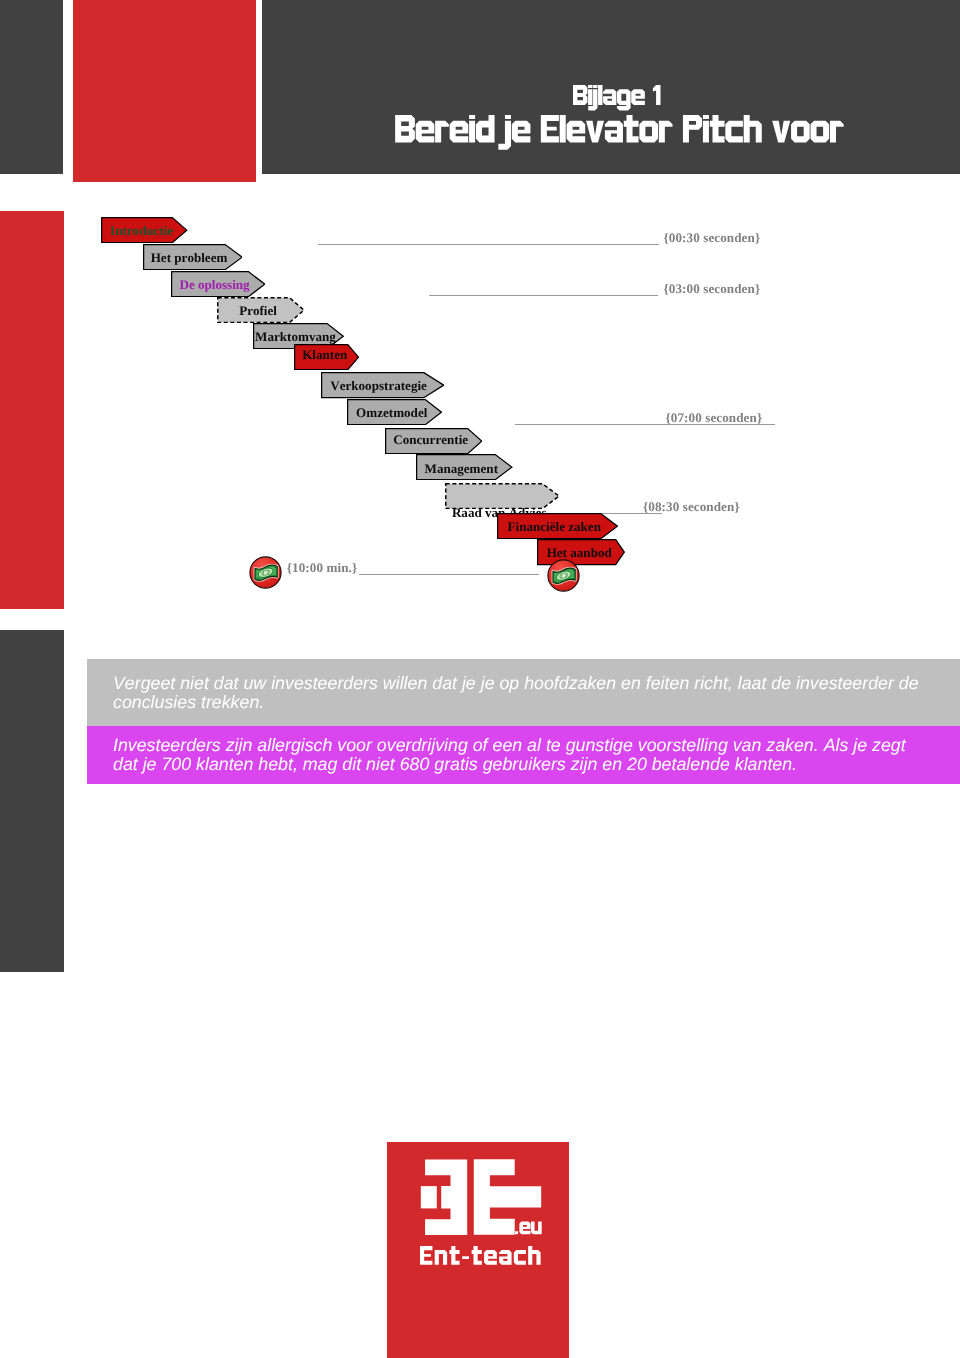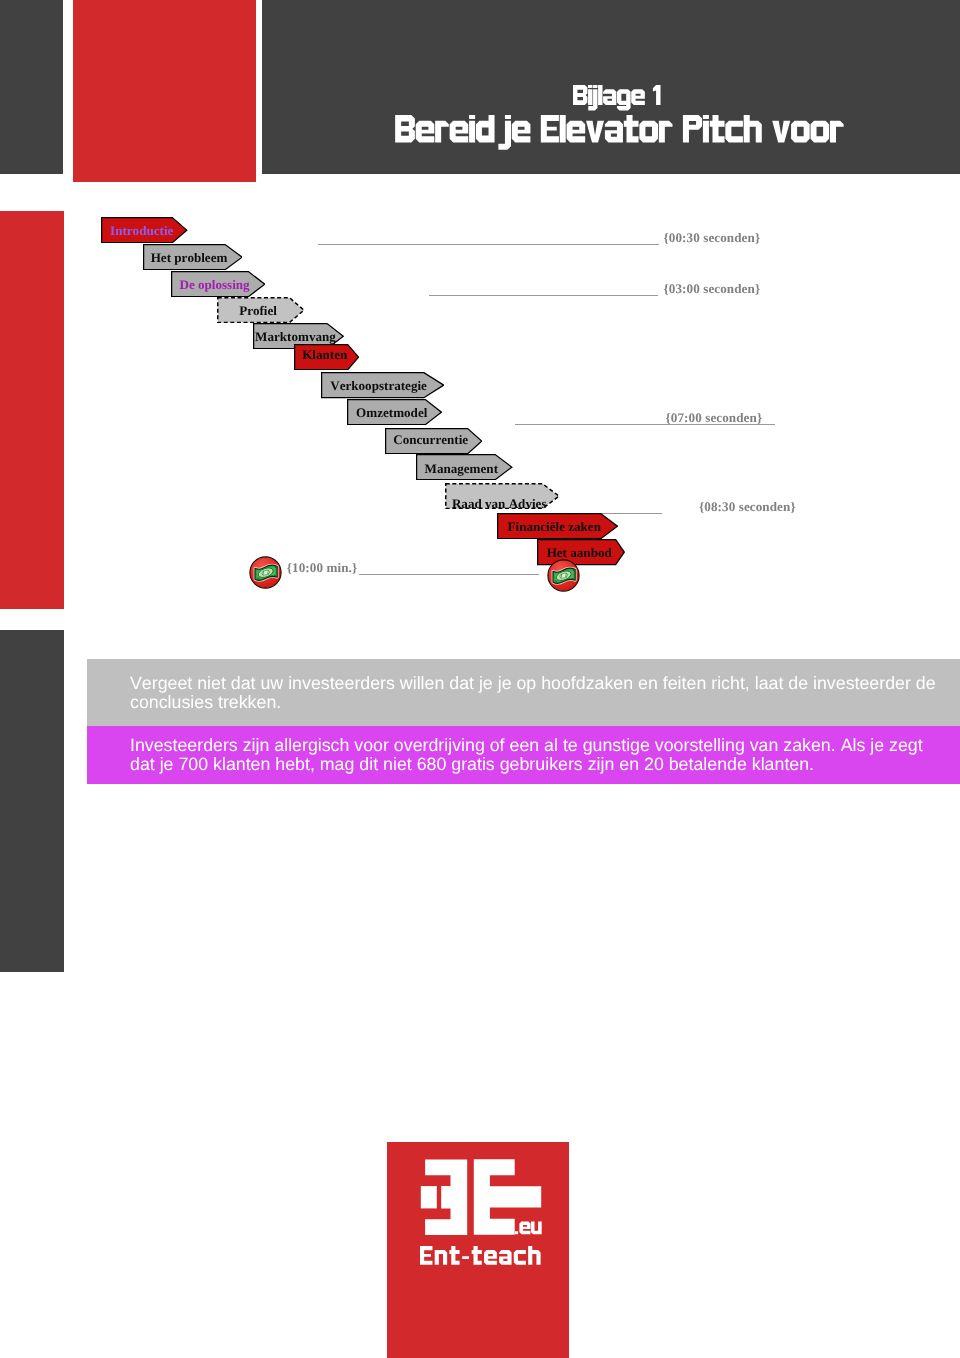--- a/index.html
+++ b/index.html
@@ -26,21 +26,21 @@
              font-size:13.1px;line-height:1;white-space:nowrap;}
   .tline{position:absolute;height:0;border-top:1px solid #9a9a9a;}
   .tlab{position:absolute;font-family:"Liberation Serif",serif;font-weight:bold;font-size:13.1px;
         color:#808080;white-space:nowrap;letter-spacing:0.1px;}
   .coin{position:absolute;width:33px;height:33px;z-index:60;}
 
   
   .notes{position:absolute;left:87px;top:659.2px;width:873px;}
   .note{box-sizing:border-box;color:#ffffff;font-size:17.8px;line-height:18.7px;
         position:relative;}
-  .note span{position:absolute;left:43px;width:808px;display:block;}
+  .note span{position:absolute;left:26px;width:808px;display:block;font-style:italic;}
   .note.a{background:#bfbfbf;}
   .note.b{background:#d946ef;}
 
   
   .logo{position:absolute;left:387px;top:1142px;width:182px;height:216px;background:#d2292c;}
   .logo svg{position:absolute;}
 </style>
 </head>
 <body>
 
@@ -62,21 +62,21 @@
 <div class="diagram">
   <div class="tline" style="left:318.0px;top:43.5px;width:341.0px"></div>
   <div class="tline" style="left:429.0px;top:94.8px;width:229.0px"></div>
   <div class="tline" style="left:514.5px;top:224.0px;width:260.5px"></div>
   <div class="tline" style="left:597.0px;top:312.5px;width:65.0px"></div>
   <div class="tline" style="left:359.2px;top:374.1px;width:179.8px"></div>
   <div class="chev" style="left:101.4px;top:17.0px;width:86.4px;height:26.3px;z-index:20">
     <svg width="86.4" height="26.3" style="position:absolute;left:0;top:0">
         <path d="M0.62 0.62 H71.3 L85.78 13.15 L71.3 25.68 H0.62 Z" fill="#cc1010" stroke="#000000" stroke-width="1.25"></path>
       </svg>
-    <span class="lbl" style="color:#8b5cf6;margin:0 auto;padding-right:5.74px;top:0.5px">Introductie</span>
+    <span class="lbl" style="color:#14532d;margin:0 auto;padding-right:5.74px;top:0.5px">Introductie</span>
   </div>
   <div class="chev" style="left:142.5px;top:44.2px;width:99.8px;height:26.3px;z-index:21">
     <svg width="99.8" height="26.3" style="position:absolute;left:0;top:0">
         <path d="M0.62 0.62 H82.1 L99.17 13.15 L82.1 25.68 H0.62 Z" fill="#acacac" stroke="#000000" stroke-width="1.25"></path>
       </svg>
     <span class="lbl" style="color:#0d0d0d;margin:0 auto;padding-right:6.73px;top:0.5px">Het probleem</span>
   </div>
   <div class="chev" style="left:170.6px;top:71.1px;width:94.4px;height:26.3px;z-index:22">
     <svg width="94.4" height="26.3" style="position:absolute;left:0;top:0">
         <path d="M0.62 0.62 H77.4 L93.78 13.15 L77.4 25.68 H0.62 Z" fill="#acacac" stroke="#000000" stroke-width="1.25"></path>
@@ -122,38 +122,38 @@
   <div class="chev" style="left:416.3px;top:254.1px;width:96.5px;height:28px;z-index:29">
     <svg width="96.5" height="26.3" style="position:absolute;left:0;top:0">
         <path d="M0.62 0.62 H79.2 L95.88 13.15 L79.2 25.68 H0.62 Z" fill="#acacac" stroke="#000000" stroke-width="1.25"></path>
       </svg>
     <span class="lbl" style="color:#0d0d0d;margin:0 auto;padding-right:6.57px;top:0.5px">Management</span>
   </div>
   <div class="chev" style="left:445.1px;top:282.5px;width:114.8px;height:26.3px;z-index:30">
     <svg width="114.8" height="26.3" style="position:absolute;left:0;top:0">
         <path d="M0.75 0.75 H97.5 L114.05 13.15 L97.5 25.55 H0.75 Z" fill="#c2c2c2" stroke="#000000" stroke-width="1.5" stroke-dasharray="4 2.6"></path>
       </svg>
-    <span class="lbl" style="color:#0d0d0d;margin:4px auto;padding-right:6.57px;top:8px">Raad van Advies</span>
+    <span class="lbl" style="color:#0d0d0d;margin:4px auto;padding-right:6.57px;top:17px">Raad van Advies</span>
   </div>
   <div class="chev" style="left:497.0px;top:312.7px;width:121.0px;height:26.3px;z-index:31">
     <svg width="121.0" height="26.3" style="position:absolute;left:0;top:0">
         <path d="M0.62 0.62 H103.8 L120.38 13.15 L103.8 25.68 H0.62 Z" fill="#cc1010" stroke="#000000" stroke-width="1.25"></path>
       </svg>
     <span class="lbl" style="color:#0d0d0d;margin:16px auto;padding-right:6.54px;top:0.5px">Financiële zaken</span>
   </div>
   <div class="chev" style="left:537.0px;top:339.4px;width:87.9px;height:26.3px;z-index:32">
     <svg width="87.9" height="26.3" style="position:absolute;left:0;top:0">
         <path d="M0.62 0.62 H78.7 L87.28 13.15 L78.7 25.68 H0.62 Z" fill="#cc1010" stroke="#000000" stroke-width="1.25"></path>
       </svg>
     <span class="lbl" style="color:#0d0d0d;margin:0 auto;padding-right:3.50px;top:0.5px">Het aanbod</span>
   </div>
   <div class="tlab" style="left:663.5px;top:29.7px">{00:30 seconden}</div>
   <div class="tlab" style="left:663.5px;top:81.0px">{03:00 seconden}</div>
   <div class="tlab" style="left:665.5px;top:210.2px">{07:00 seconden}</div>
-  <div class="tlab" style="left:699px;top:298.7px">{08:30 seconden}</div>
+  <div class="tlab" style="left:643px;top:298.7px">{08:30 seconden}</div>
   <div class="tlab" style="left:286.8px;top:360.3px">{10:00 min.}</div>
   <div class="coin" style="left:249.0px;top:356.0px"><svg viewBox="0 0 33 33" width="33" height="33">
         <defs>
           <radialGradient id="cg" cx="40%" cy="30%" r="75%">
             <stop offset="0" stop-color="#f2554b"></stop>
             <stop offset="0.5" stop-color="#e52f27"></stop>
             <stop offset="1" stop-color="#c71812"></stop>
           </radialGradient>
         </defs>
         <circle cx="16.5" cy="16.5" r="15.6" fill="url(#cg)" stroke="#190a05" stroke-width="1.1"></circle>

